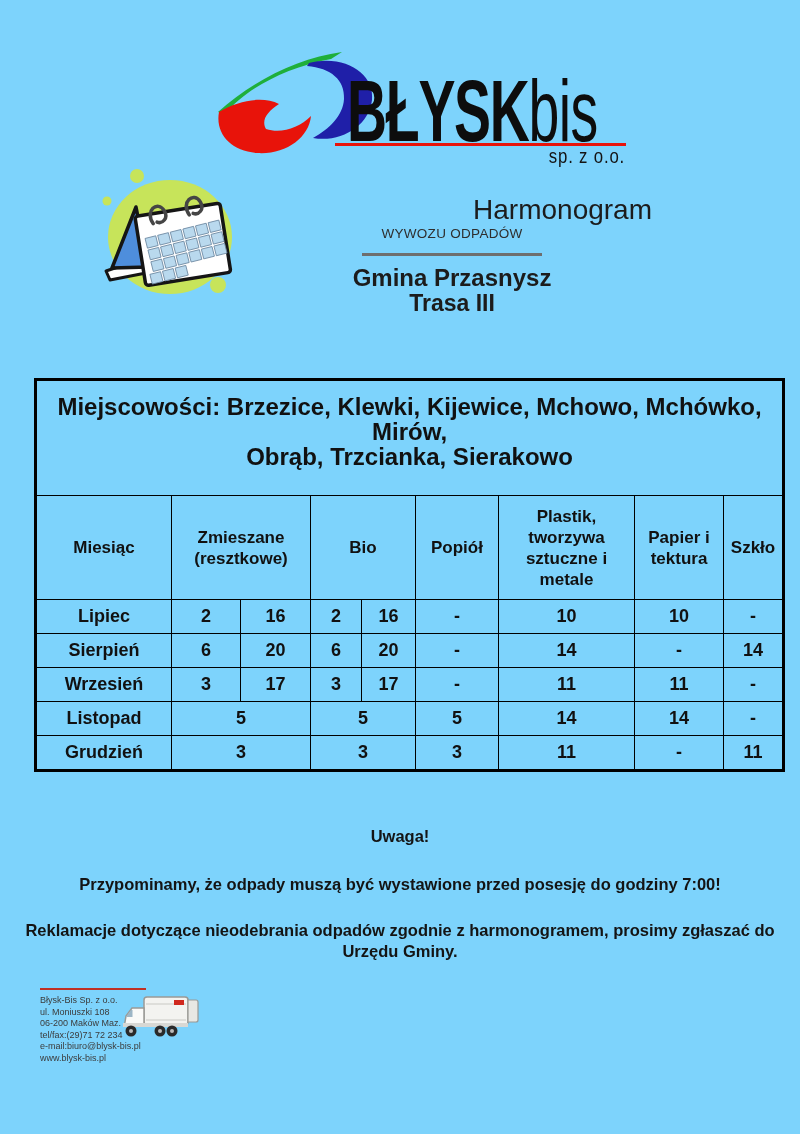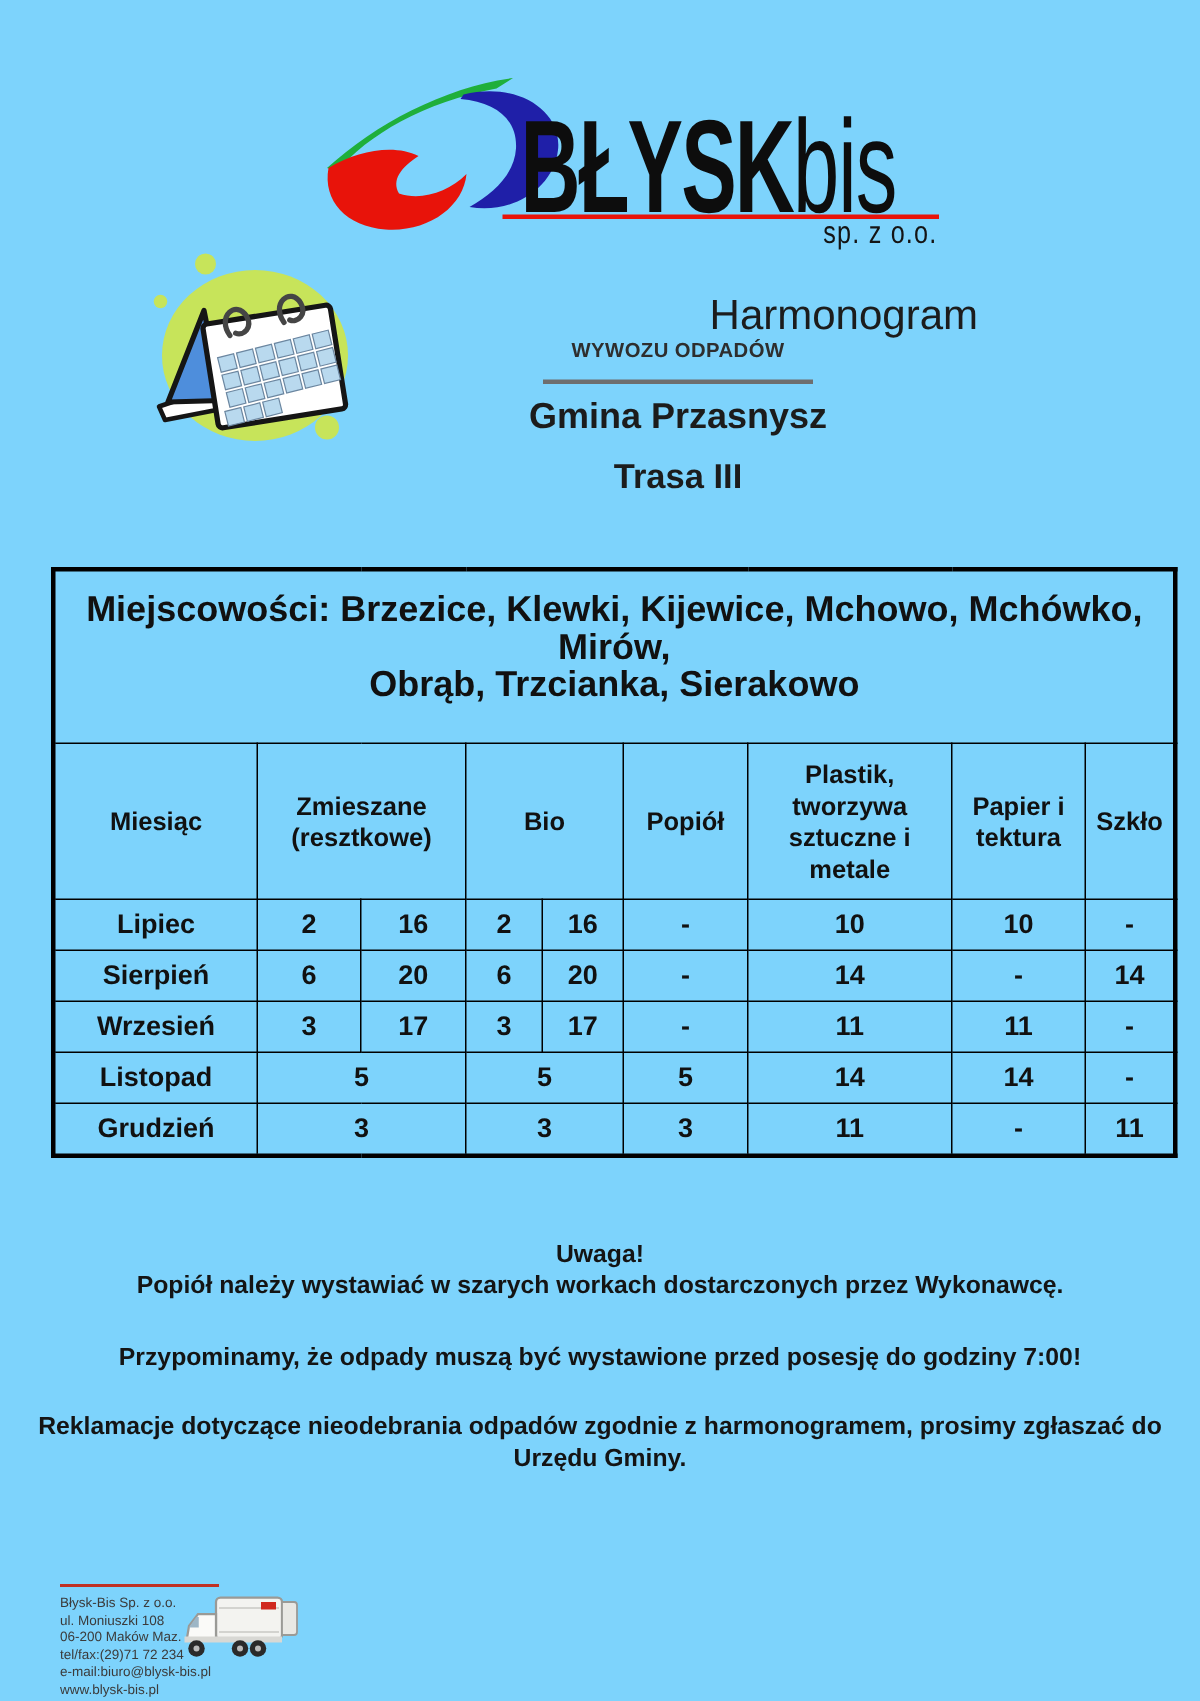--- a/index.html
+++ b/index.html
@@ -19,43 +19,43 @@
   .brand-sub {
     position:absolute; left:460px; top:146px; width:165px; text-align:right;
     font-size:21px; font-weight:400; letter-spacing:1px; color:#141414;
     transform:scaleX(0.8); transform-origin:right top; line-height:20px;
   }
   
   .calendar { position:absolute; left:90px; top:167px; }
   
   .heading { position:absolute; left:252px; top:197px; width:400px; text-align:center; color:#1c1c1c; }
   .h-title { font-size:28px; font-weight:400; line-height:26px;text-align:right; }
-  .h-sub   { font-size:13.5px; font-weight:700; line-height:15px; margin-top:3px; letter-spacing:0.3px; color:#2e2e2e; }
+  .h-sub   { font-size:13.5px; font-weight:400; line-height:15px; margin-top:3px; letter-spacing:0.3px; color:#2e2e2e; }
   .h-year  { font-size:25px; font-weight:700; line-height:27px; margin-top:7px; }
   .h-divider { width:180px; height:3px; background:#6e6e6e; margin:12px auto 0 auto; }
   .h-gmina { font-size:24px; font-weight:700; line-height:26px; margin-top:9px; }
-  .h-route { font-size:23px; font-weight:700; line-height:25px; margin-top:14px; }
+  .h-route { font-size:23px; font-weight:700; line-height:25px; margin-top:0; }
   
   .table-wrap { position:absolute; left:34px; top:378px; }
   table.schedule { border-collapse:collapse; table-layout:fixed; width:748px; border:3px solid #000; }
   table.schedule td {
     border:1.8px solid #000; text-align:center; vertical-align:middle;
     font-weight:700; color:#111; padding:0; overflow:hidden;
   }
   tr.row-localities td { height:100px; font-size:24px; line-height:25px; padding-bottom:14px; }
   tr.row-localities td span { display:block; }
   tr.row-header td { height:103px; font-size:17px; line-height:21px; }
   tr.data-row td { height:33px; font-size:18px; }
   
   .notes { position:absolute; left:20px; top:826px; width:760px; text-align:center;
            font-weight:700; font-size:16.5px; line-height:21px; color:#141414; }
   .note-reminder { margin-top:27px; }
   .note-complaints { margin-top:25px; }
   
-  .footer { position:absolute; left:40px; top:1056px; width:230px; }
+  .footer { position:absolute; left:40px; top:988px; width:230px; }
   .footer-line { width:106px; height:2px; background:#c03024; margin-bottom:5px; }
   .footer p { margin:0; font-size:9px; line-height:11.5px; color:#3b3b3b; }
   .truck { position:absolute; left:78px; top:6px; }
 </style>
 </head>
 <body>
 
 <div class="page">
 
   <svg class="swirl" width="172" height="112" viewBox="0 0 172 112">
@@ -194,21 +194,20 @@
             <td>11</td>
             <td>-</td>
             <td>11</td>
           </tr>
         </tbody>
     </table>
   </div>
 
   <div class="notes">
     <div>Uwaga!</div>
-    <div>Popiół należy wystawiać w szarych workach dostarczonych przez Wykonawcę.</div>
     <div class="note-reminder">Przypominamy, że odpady muszą być wystawione przed posesję do godziny 7:00!</div>
     <div class="note-complaints">Reklamacje dotyczące nieodebrania odpadów zgodnie z harmonogramem, prosimy zgłaszać do Urzędu Gminy.</div>
   </div>
 
   <div class="footer">
     <div class="footer-line"></div>
     <p>Błysk-Bis Sp. z o.o.</p>
     <p>ul. Moniuszki 108</p>
     <p>06-200 Maków Maz.</p>
     <p>tel/fax:(29)71 72 234</p>

